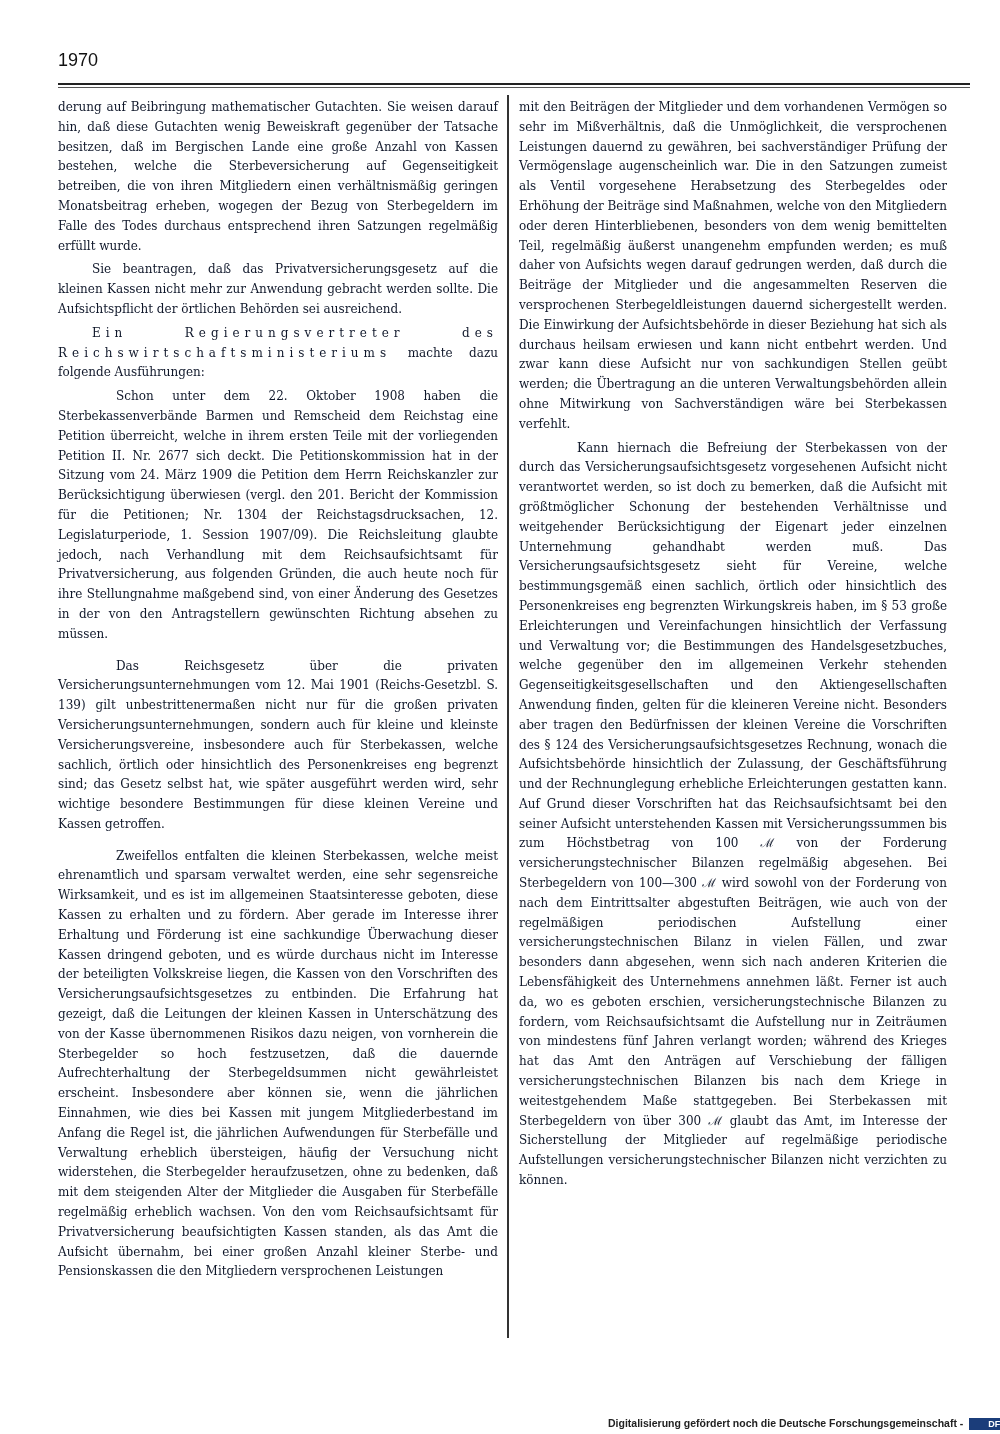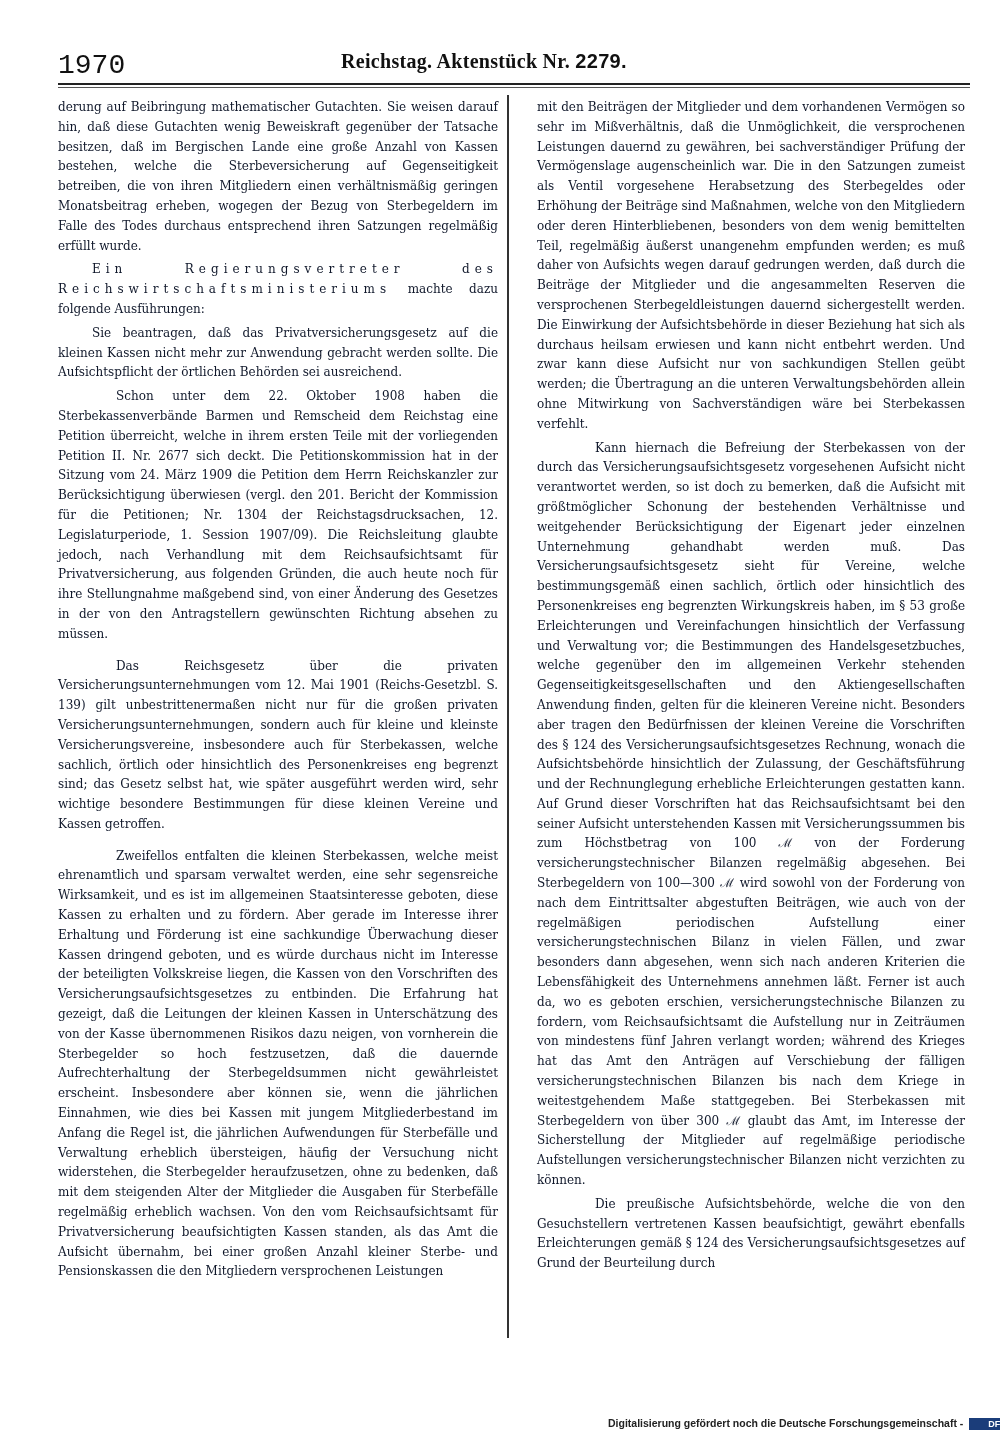--- a/index.html
+++ b/index.html
@@ -1,57 +1,55 @@
 <!DOCTYPE html>
 <html><head>
 <meta charset="utf-8">
 <style>
   html, body { margin: 0; padding: 0; background: #ffffff; }
   body { width: 1000px; height: 1434px; position: relative; overflow: hidden; color: #1a1a1a;
          font-family: "DejaVu Serif", serif; }
   .page-header { position: absolute; left: 58px; top: 50px; width: 912px; height: 32px; }
-  .page-number { position: absolute; left: 0; top: 0; font-size: 28px; font-family: Liberation Mono, monospace; color: #111; }
+  .page-number { position: absolute; left: 0; top: 0; font-size: 18px; font-family: Liberation Sans, sans-serif; color: #111; }
   .running-title { position: absolute; left: 283px; top: 0; font-size: 20px; font-weight: bold; font-family: "Liberation Serif", serif; color: #111; letter-spacing: 0.3px; white-space: nowrap; }
   .running-title .num { font-family: "Liberation Sans", sans-serif; font-weight: bold; }
   .header-rule { position: absolute; left: 58px; top: 83px; width: 912px; height: 2px; background: #222; }
   .header-rule2 { position: absolute; left: 58px; top: 87px; width: 912px; height: 1px; background: #555; }
   .col-divider { position: absolute; left: 507px; top: 95px; width: 1.5px; height: 1243px; background: #333; }
   .column { position: absolute; top: 98px; font-family: "DejaVu Serif", serif; font-size: 12px; line-height: 19.8px; text-align: justify; color: #0f172a; }
   .col-left { left: 58px; width: 440px; }
-  .col-right { left: 537px; width: 428px; }
+  .col-right { left: 519px; width: 428px; }
   .column p { margin: 0; }
   .column p.indent { text-indent: 34px; }
   .column p.indent2 { text-indent: 58px; margin-top: 12px; }
   .column p.gap { margin-top: 4px; }
   .spaced { letter-spacing: 5px; }
   .footer { position: absolute; left: 608px; top: 1417px; font-family: "Liberation Sans", sans-serif; font-size: 10.5px; font-weight: bold; color: #222; white-space: nowrap; }
   .dfg-logo { display: inline-block; background: #1b3d7a; color: #fff; font-family: "Liberation Sans", sans-serif; font-weight: bold; font-size: 9px; padding: 1px 19px; margin-left: 3px; vertical-align: middle; }
 </style>
 </head>
 <body>
 
 <div class="page-header">
   <span class="page-number">1970</span>
-  <span class="running-title"><span>Reichstag.  Aktenstück Nr.</span> <span class="num">2279.</span></span>
 </div>
 <div class="header-rule"></div>
 <div class="header-rule2"></div>
 <div class="col-divider"></div>
 
 <div class="column col-left">
   <p>derung auf Beibringung mathematischer Gutachten. Sie weisen darauf hin, daß diese Gutachten wenig Beweiskraft gegenüber der Tatsache besitzen, daß im Bergischen Lande eine große Anzahl von Kassen bestehen, welche die Sterbeversicherung auf Gegenseitigkeit betreiben, die von ihren Mitgliedern einen verhältnismäßig geringen Monatsbeitrag erheben, wogegen der Bezug von Sterbegeldern im Falle des Todes durchaus entsprechend ihren Satzungen regelmäßig erfüllt wurde.</p>
+  <p class="indent gap">Sie beantragen, daß das Privatversicherungsgesetz auf die kleinen Kassen nicht mehr zur Anwendung gebracht werden sollte. Die Aufsichtspflicht der örtlichen Behörden sei ausreichend.</p>
   <p class="indent gap"><span class="spaced">Ein Regierungsvertreter des Reichswirtschaftsministeriums</span><span> machte dazu folgende Ausführungen:</span></p>
-  <p class="indent gap">Sie beantragen, daß das Privatversicherungsgesetz auf die kleinen Kassen nicht mehr zur Anwendung gebracht werden sollte. Die Aufsichtspflicht der örtlichen Behörden sei ausreichend.</p>
   <p class="indent2 gap">Schon unter dem 22. Oktober 1908 haben die Sterbekassenverbände Barmen und Remscheid dem Reichstag eine Petition überreicht, welche in ihrem ersten Teile mit der vorliegenden Petition II. Nr. 2677 sich deckt. Die Petitionskommission hat in der Sitzung vom 24. März 1909 die Petition dem Herrn Reichskanzler zur Berücksichtigung überwiesen (vergl. den 201. Bericht der Kommission für die Petitionen; Nr. 1304 der Reichstagsdrucksachen, 12. Legislaturperiode, 1. Session 1907/09). Die Reichsleitung glaubte jedoch, nach Verhandlung mit dem Reichsaufsichtsamt für Privatversicherung, aus folgenden Gründen, die auch heute noch für ihre Stellungnahme maßgebend sind, von einer Änderung des Gesetzes in der von den Antragstellern gewünschten Richtung absehen zu müssen.</p>
   <p class="indent2">Das Reichsgesetz über die privaten Versicherungsunternehmungen vom 12. Mai 1901 (Reichs-Gesetzbl. S. 139) gilt unbestrittenermaßen nicht nur für die großen privaten Versicherungsunternehmungen, sondern auch für kleine und kleinste Versicherungsvereine, insbesondere auch für Sterbekassen, welche sachlich, örtlich oder hinsichtlich des Personenkreises eng begrenzt sind; das Gesetz selbst hat, wie später ausgeführt werden wird, sehr wichtige besondere Bestimmungen für diese kleinen Vereine und Kassen getroffen.</p>
   <p class="indent2">Zweifellos entfalten die kleinen Sterbekassen, welche meist ehrenamtlich und sparsam verwaltet werden, eine sehr segensreiche Wirksamkeit, und es ist im allgemeinen Staatsinteresse geboten, diese Kassen zu erhalten und zu fördern. Aber gerade im Interesse ihrer Erhaltung und Förderung ist eine sachkundige Überwachung dieser Kassen dringend geboten, und es würde durchaus nicht im Interesse der beteiligten Volkskreise liegen, die Kassen von den Vorschriften des Versicherungsaufsichtsgesetzes zu entbinden. Die Erfahrung hat gezeigt, daß die Leitungen der kleinen Kassen in Unterschätzung des von der Kasse übernommenen Risikos dazu neigen, von vornherein die Sterbegelder so hoch festzusetzen, daß die dauernde Aufrechterhaltung der Sterbegeldsummen nicht gewährleistet erscheint. Insbesondere aber können sie, wenn die jährlichen Einnahmen, wie dies bei Kassen mit jungem Mitgliederbestand im Anfang die Regel ist, die jährlichen Aufwendungen für Sterbefälle und Verwaltung erheblich übersteigen, häufig der Versuchung nicht widerstehen, die Sterbegelder heraufzusetzen, ohne zu bedenken, daß mit dem steigenden Alter der Mitglieder die Ausgaben für Sterbefälle regelmäßig erheblich wachsen. Von den vom Reichsaufsichtsamt für Privatversicherung beaufsichtigten Kassen standen, als das Amt die Aufsicht übernahm, bei einer großen Anzahl kleiner Sterbe- und Pensionskassen die den Mitgliedern versprochenen Leistungen</p>
 </div>
 
 <div class="column col-right">
   <p>mit den Beiträgen der Mitglieder und dem vorhandenen Vermögen so sehr im Mißverhältnis, daß die Unmöglichkeit, die versprochenen Leistungen dauernd zu gewähren, bei sachverständiger Prüfung der Vermögenslage augenscheinlich war. Die in den Satzungen zumeist als Ventil vorgesehene Herabsetzung des Sterbegeldes oder Erhöhung der Beiträge sind Maßnahmen, welche von den Mitgliedern oder deren Hinterbliebenen, besonders von dem wenig bemittelten Teil, regelmäßig äußerst unangenehm empfunden werden; es muß daher von Aufsichts wegen darauf gedrungen werden, daß durch die Beiträge der Mitglieder und die angesammelten Reserven die versprochenen Sterbegeldleistungen dauernd sichergestellt werden. Die Einwirkung der Aufsichtsbehörde in dieser Beziehung hat sich als durchaus heilsam erwiesen und kann nicht entbehrt werden. Und zwar kann diese Aufsicht nur von sachkundigen Stellen geübt werden; die Übertragung an die unteren Verwaltungsbehörden allein ohne Mitwirkung von Sachverständigen wäre bei Sterbekassen verfehlt.</p>
   <p class="indent2 gap">Kann hiernach die Befreiung der Sterbekassen von der durch das Versicherungsaufsichtsgesetz vorgesehenen Aufsicht nicht verantwortet werden, so ist doch zu bemerken, daß die Aufsicht mit größtmöglicher Schonung der bestehenden Verhältnisse und weitgehender Berücksichtigung der Eigenart jeder einzelnen Unternehmung gehandhabt werden muß. Das Versicherungsaufsichtsgesetz sieht für Vereine, welche bestimmungsgemäß einen sachlich, örtlich oder hinsichtlich des Personenkreises eng begrenzten Wirkungskreis haben, im § 53 große Erleichterungen und Vereinfachungen hinsichtlich der Verfassung und Verwaltung vor; die Bestimmungen des Handelsgesetzbuches, welche gegenüber den im allgemeinen Verkehr stehenden Gegenseitigkeitsgesellschaften und den Aktiengesellschaften Anwendung finden, gelten für die kleineren Vereine nicht. Besonders aber tragen den Bedürfnissen der kleinen Vereine die Vorschriften des § 124 des Versicherungsaufsichtsgesetzes Rechnung, wonach die Aufsichtsbehörde hinsichtlich der Zulassung, der Geschäftsführung und der Rechnunglegung erhebliche Erleichterungen gestatten kann. Auf Grund dieser Vorschriften hat das Reichsaufsichtsamt bei den seiner Aufsicht unterstehenden Kassen mit Versicherungssummen bis zum Höchstbetrag von 100 ℳ von der Forderung versicherungstechnischer Bilanzen regelmäßig abgesehen. Bei Sterbegeldern von 100—300 ℳ wird sowohl von der Forderung von nach dem Eintrittsalter abgestuften Beiträgen, wie auch von der regelmäßigen periodischen Aufstellung einer versicherungstechnischen Bilanz in vielen Fällen, und zwar besonders dann abgesehen, wenn sich nach anderen Kriterien die Lebensfähigkeit des Unternehmens annehmen läßt. Ferner ist auch da, wo es geboten erschien, versicherungstechnische Bilanzen zu fordern, vom Reichsaufsichtsamt die Aufstellung nur in Zeiträumen von mindestens fünf Jahren verlangt worden; während des Krieges hat das Amt den Anträgen auf Verschiebung der fälligen versicherungstechnischen Bilanzen bis nach dem Kriege in weitestgehendem Maße stattgegeben. Bei Sterbekassen mit Sterbegeldern von über 300 ℳ glaubt das Amt, im Interesse der Sicherstellung der Mitglieder auf regelmäßige periodische Aufstellungen versicherungstechnischer Bilanzen nicht verzichten zu können.</p>
-  <p class="indent2 gap">Die preußische Aufsichtsbehörde, welche die von den Gesuchstellern vertretenen Kassen beaufsichtigt, gewährt ebenfalls Erleichterungen gemäß § 124 des Versicherungsaufsichtsgesetzes auf Grund der Beurteilung durch</p>
 </div>
 
 <div class="footer">
   <span>Digitalisierung gefördert noch die Deutsche Forschungsgemeinschaft -</span>
   <span class="dfg-logo">DFG</span>
 </div>
 
 </body></html>

